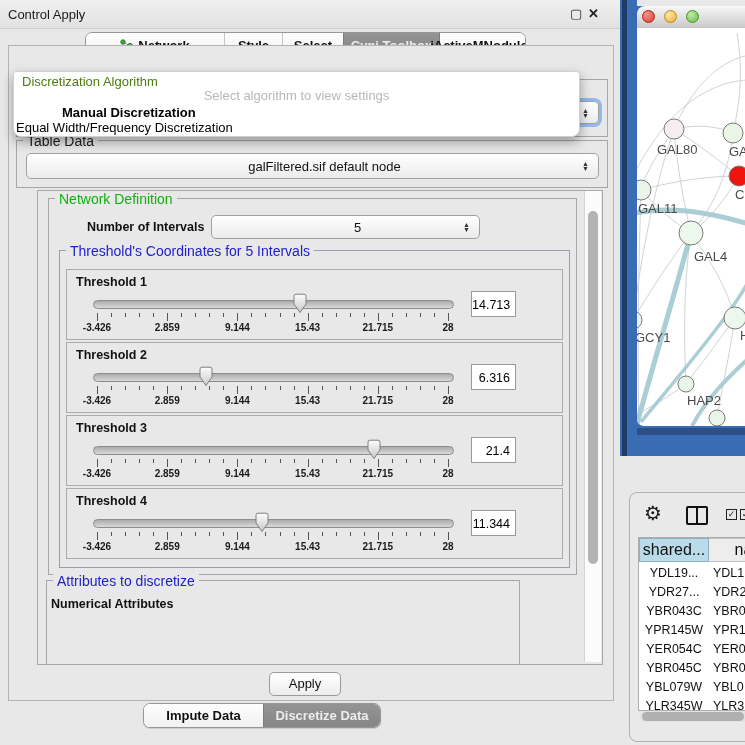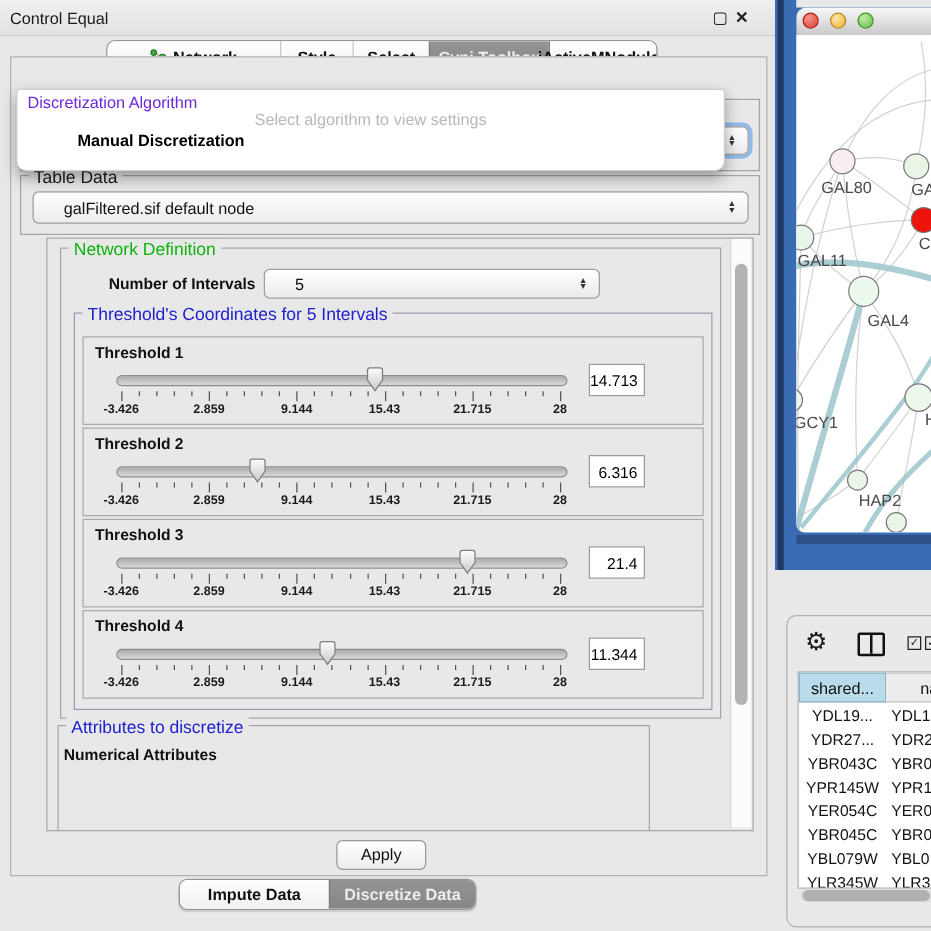--- a/index.html
+++ b/index.html
@@ -29,29 +29,29 @@
   
   #cp-content{left:8px;top:45px;width:604px;height:654px;background:#e8e8e8;border:1px solid #b2b2b2;}
 
   .groupbox{position:absolute;border:1px solid #a6a6a6;background:#e8e8e8;}
   .group-legend{position:absolute;top:-8px;left:6px;background:#e8e8e8;padding:0 4px;font-size:14px;}
   .legend-green{color:#0db30d;}
   .legend-blue{color:#2020cf;}
   .legend-plain{color:#1c1c1c;}
 
   .combo{position:absolute;background:linear-gradient(#ffffff,#ebebeb);border:1px solid #a0a0a0;border-radius:5px;
-         font-size:13px;color:#111;display:flex;align-items:center;padding-left:24px;box-sizing:border-box;}
+         font-size:13px;color:#111;display:flex;align-items:center;padding-left:24px;box-sizing:border-box;justify-content:center;}
   .combo .arrows{position:absolute;right:9px;top:50%;transform:translateY(-50%);display:flex;flex-direction:column;line-height:5px;font-size:7px;color:#333;}
 
   
   #algo-group{left:7px;top:33px;width:590px;height:56px;}
   #algo-combo{left:20px;top:55px;width:570px;height:23px;box-shadow:0 0 0 3px rgba(100,160,235,.65);}
   #algo-popup{left:4px;top:25px;width:565px;height:64px;background:#fff;border:1px solid #d0d0d0;border-radius:3px 3px 8px 8px;
               box-shadow:0 5px 12px rgba(0,0,0,.35);z-index:40;}
-  #algo-ghost{left:8px;top:2px;font-size:13px;color:#6d28d9;}
+  #algo-ghost{left:8px;top:2px;font-size:13px;color:#4d7c0f;}
   #algo-placeholder{left:0;top:16px;width:100%;text-align:center;font-size:13px;color:#b8b8b8;}
   .algo-opt{position:absolute;left:2px;font-size:13px;color:#000;}
   #algo-opt-0{top:33px;font-weight:bold;padding-left:46px;}
   #algo-opt-1{top:48px;}
 
   
   #tabledata-group{left:7px;top:94px;width:590px;height:46px;}
   #tabledata-combo{left:9px;top:12px;width:573px;height:26px;}
 
   
@@ -103,21 +103,21 @@
   #table-panel-title{left:25px;top:8px;font-size:13px;color:#222;}
   #table-panel-box{left:629px;top:492px;width:120px;height:248px;background:#e9e9e9;border:1px solid #b0b0b0;
                    border-radius:8px 0 0 8px;}
   #gear-icon{left:14px;top:8px;font-size:20px;color:#1a1a1a;font-family:"DejaVu Sans",sans-serif;}
   #split-icon{left:56px;top:13px;width:18px;height:15px;border:2px solid #111;border-radius:2px;}
   #split-icon div{position:absolute;left:50%;top:0;width:2px;height:100%;background:#111;transform:translateX(-1px);}
   .cbx{position:absolute;top:16px;width:9px;height:9px;border:1.5px solid #222;font-size:9px;line-height:9px;text-align:center;color:#222;}
   #cbx-1{left:96px;}
   #cbx-2{left:110px;}
   #tp-table{left:8px;top:44px;width:112px;height:172px;background:#fff;border:1px solid #adadad;overflow:hidden;}
-  .tp-header{position:absolute;top:0;height:24px;box-sizing:border-box;font-size:13px;color:#111;
+  .tp-header{position:absolute;top:0;height:24px;box-sizing:border-box;font-size:16px;color:#111;
              display:flex;align-items:center;justify-content:center;}
   #tp-h1{left:0;width:70px;background:#badbe9;border:1px solid #8cb0c4;}
   #tp-h2{left:70px;width:70px;background:#ededed;border:1px solid #c2c2c2;border-left:none;}
   .tp-row{position:absolute;left:0;width:150px;height:19px;font-size:12.5px;color:#111;}
   .tp-c1{position:absolute;left:0;width:70px;text-align:center;line-height:19px;}
   .tp-c2{position:absolute;left:74px;line-height:19px;}
   #tp-hscroll{left:10px;top:218px;width:108px;height:11px;background:#e2e2e2;border-radius:6px;}
   #tp-hthumb{position:absolute;left:2px;top:1px;width:102px;height:9px;background:#b0b0b0;border-radius:5px;}
 </style>
 </head>
@@ -129,21 +129,21 @@
       <stop offset="0" stop-color="#fdfdfd"></stop>
         <stop offset="1" stop-color="#c9c9c9"></stop>
     </linearGradient>
   </defs>
 </svg>
 
 <div id="screen">
 
   <div id="control-panel" class="abs">
     <div id="cp-header" class="abs">
-      <span id="cp-title" class="abs">Control Equal</span>
+      <span id="cp-title" class="abs">Control Apply</span>
       <span id="cp-float" class="abs">▢</span>
       <span id="cp-close" class="abs">✕</span>
     </div>
 
     <div id="top-tabs" class="abs seg-bar">
         <div class="seg" style="width: 138px;">
           <svg width="13" height="13" viewBox="0 0 13 13">
             <line x1="3" y1="3" x2="10" y2="7" stroke="#9a9a9a"></line>
             <line x1="3" y1="11" x2="10" y2="7" stroke="#9a9a9a"></line>
             <circle cx="3" cy="3" r="2.2" fill="#45a845" stroke="#2d7a2d"></circle>
@@ -170,20 +170,21 @@
 
       <div id="algo-group" class="groupbox"></div>
       <div id="algo-combo" class="combo">
           <span class="arrows">▲<br>▼</span>
         </div>
 
       <div id="algo-popup" class="abs">
         <span id="algo-ghost" class="abs">Discretization Algorithm</span>
         <div id="algo-placeholder" class="abs">Select algorithm to view settings</div>
         <div id="algo-opt-0" class="algo-opt">Manual Discretization</div>
+        <div id="algo-opt-1" class="algo-opt">Equal Width/Frequency Discretization</div>
       </div>
 
       <div id="tabledata-group" class="groupbox">
         <span class="group-legend legend-plain">Table Data</span>
         <div id="tabledata-combo" class="combo">
           <span>galFiltered.sif default node</span>
           <span class="arrows">▲<br>▼</span>
         </div>
       </div>
 

